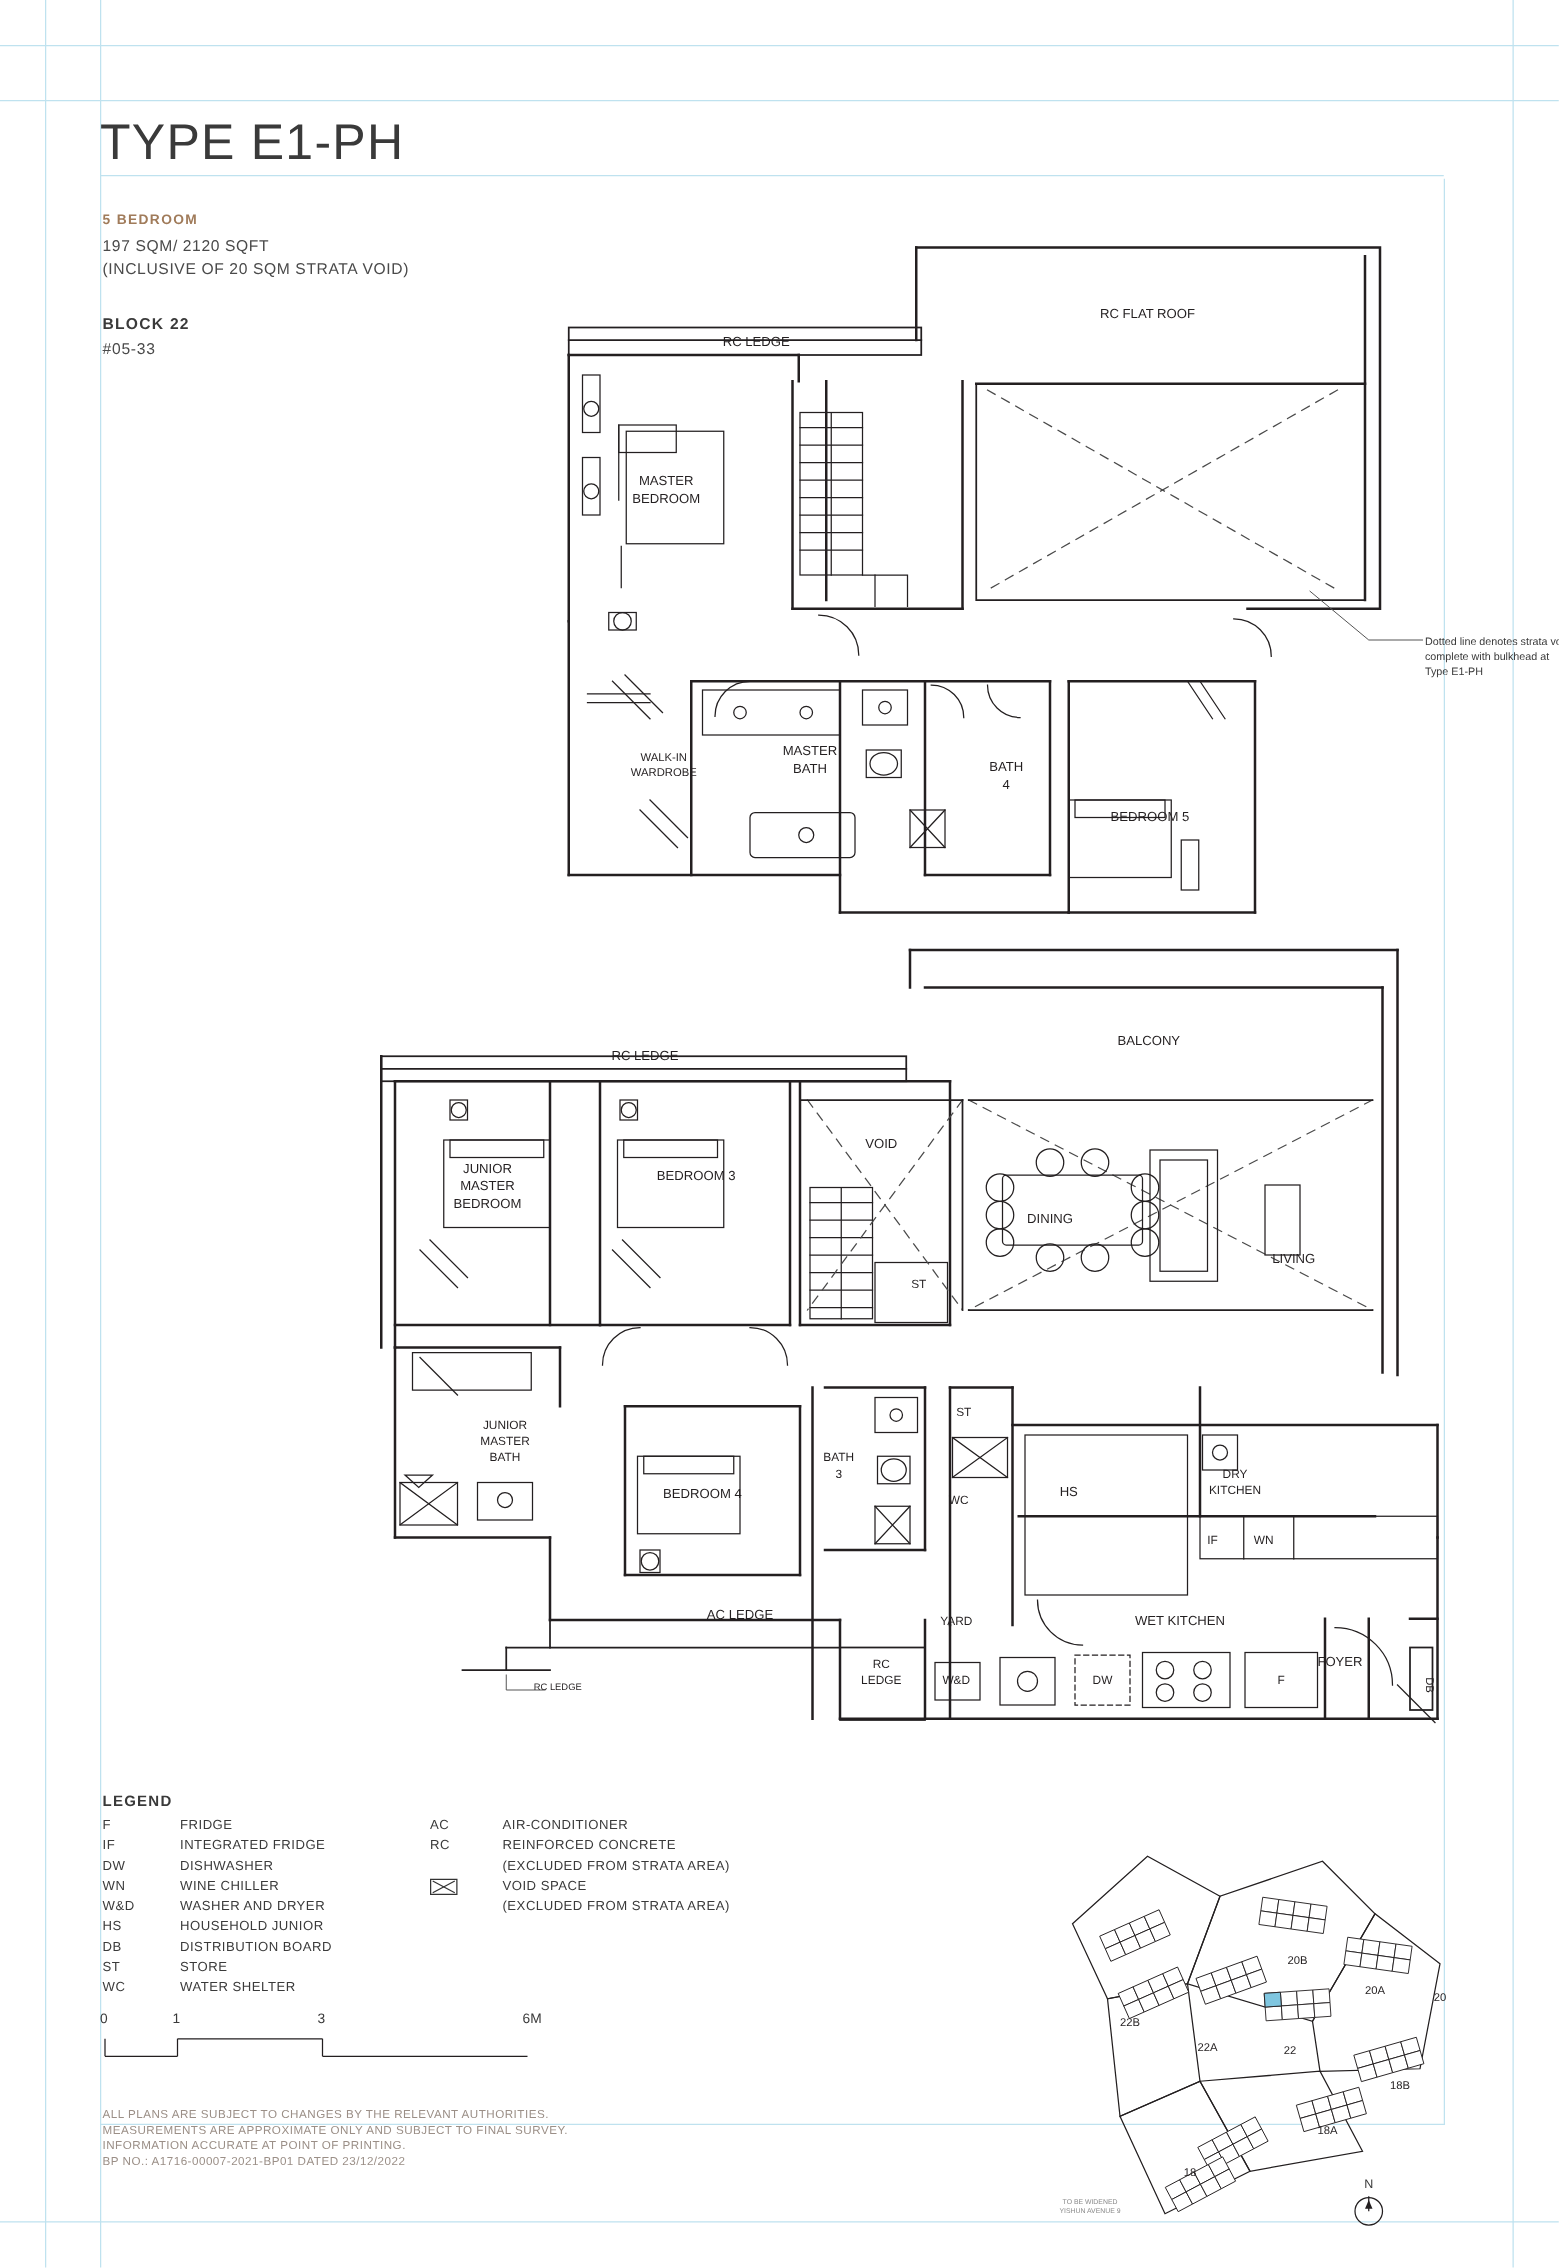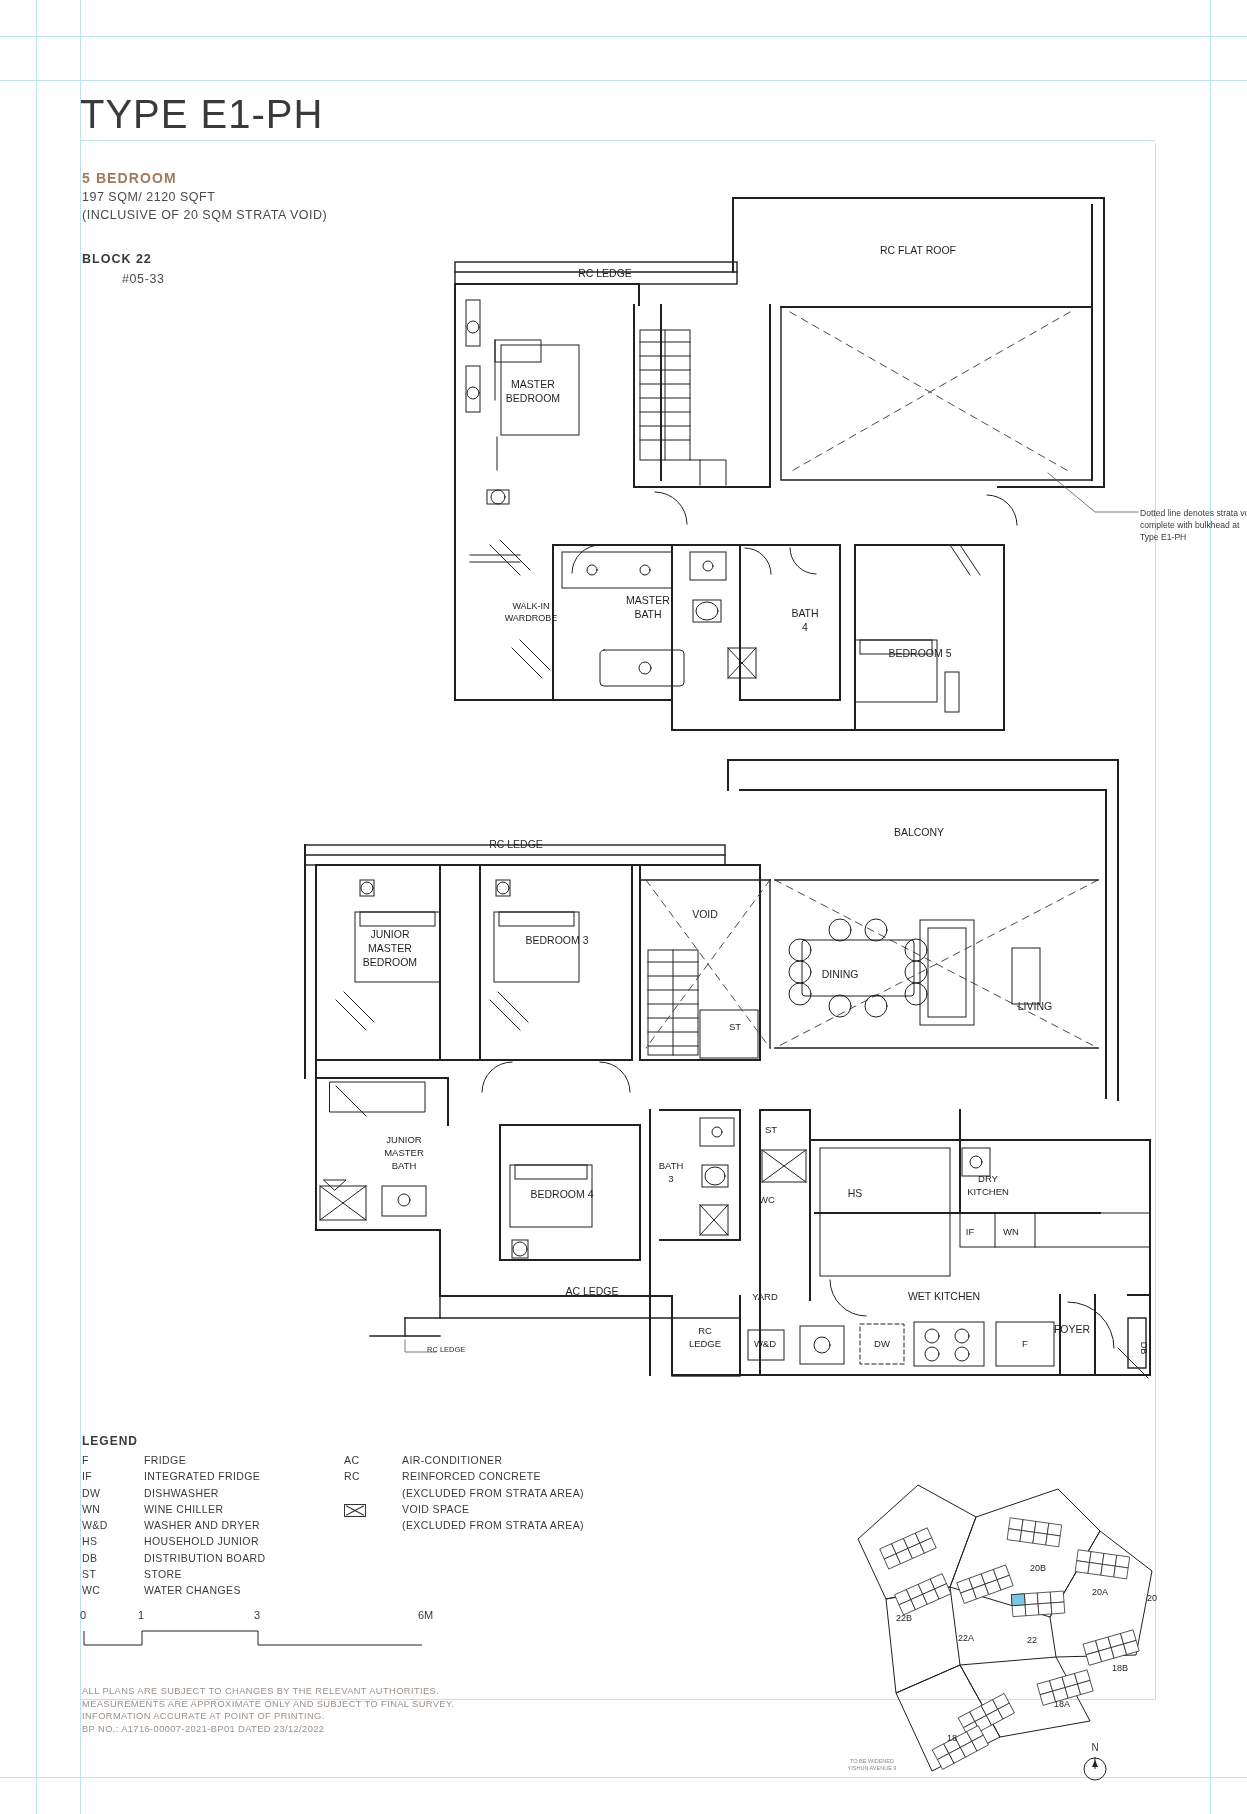--- a/index.html
+++ b/index.html
@@ -21,25 +21,25 @@
   .inner-box{position:absolute;left:80px;top:143px;width:1075px;height:1556px;border:1px solid #bfe2ef;border-left:none;border-top:none;}
 
   
   .title{
     position:absolute;left:80px;top:92px;
     font-size:40px;letter-spacing:1px;color:#3a3a3a;font-weight:400;
     font-family:"Liberation Sans", sans-serif;
   }
   .title-rule{position:absolute;left:80px;top:140px;width:1075px;height:1px;background:#bfe2ef;}
 
-  .sub-bedroom{position:absolute;left:82px;top:170px;font-size:14px;font-weight:bold;color:#a07b5a;letter-spacing:1.1px;}
+  .sub-bedroom{position:absolute;left:82px;top:170px;font-size:11px;font-weight:bold;color:#a07b5a;letter-spacing:1.1px;}
   .sub-area{position:absolute;left:82px;top:190px;font-size:12.5px;color:#4a4a4a;letter-spacing:.5px;}
   .sub-area2{position:absolute;left:82px;top:208px;font-size:12.5px;color:#4a4a4a;letter-spacing:.5px;}
   .sub-block{position:absolute;left:82px;top:252px;font-size:12.5px;font-weight:bold;color:#3a3a3a;letter-spacing:1px;}
-  .sub-unit{position:absolute;left:82px;top:272px;font-size:12.5px;color:#4a4a4a;letter-spacing:.6px;padding-left:40px;}
+  .sub-unit{position:absolute;left:82px;top:272px;font-size:12.5px;color:#4a4a4a;letter-spacing:.6px;}
 
   
   .plan{position:absolute;left:0;top:0;width:1247px;height:1814px;}
 
   
   .legend-title{position:absolute;left:82px;top:1434px;font-size:12px;font-weight:bold;letter-spacing:1px;color:#3a3a3a;text-align:center;}
   .legend{position:absolute;left:82px;top:1452px;font-size:10.5px;color:#3a3a3a;letter-spacing:.4px;line-height:16.3px;}
   .legend table{border-collapse:collapse;}
   .legend td{padding:0;vertical-align:top;white-space:nowrap;}
   .lg-abbr{width:62px;}
@@ -476,21 +476,21 @@
         <td class="lg-text">DISTRIBUTION BOARD</td>
         <td colspan="2"></td>
       </tr>
       <tr>
         <td class="lg-abbr">ST</td>
         <td class="lg-text">STORE</td>
         <td colspan="2"></td>
       </tr>
       <tr>
         <td class="lg-abbr">WC</td>
-        <td class="lg-text">WATER CHANGES</td>
+        <td class="lg-text">WATER SHELTER</td>
         <td colspan="2"></td>
       </tr>
     </tbody>
       </table>
   </div>
 
   <div class="scale">
     <svg width="340" height="30" viewBox="0 0 340 30" xmlns="http://www.w3.org/2000/svg">
       <g stroke="#231f20" stroke-width="1" fill="none">
         <path d="M2 6 L2 20 M2 20 L60 20 M60 20 L60 6 M60 6 L176 6 M176 6 L176 20 M176 20 L348 20"></path>

